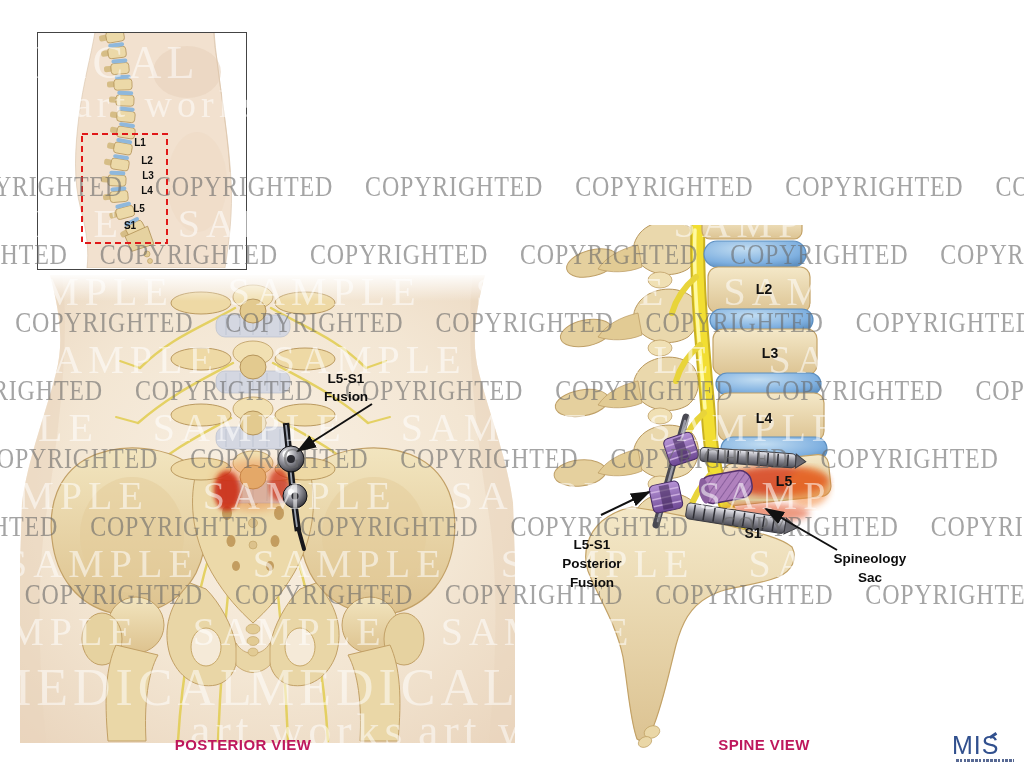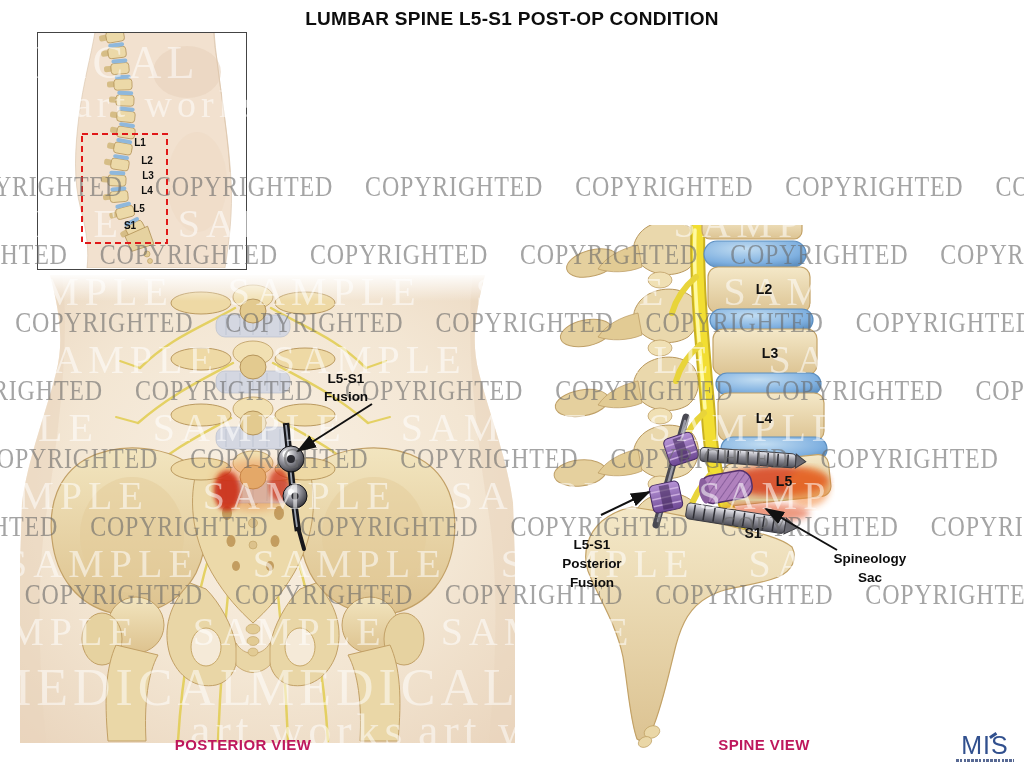--- a/index.html
+++ b/index.html
@@ -28,21 +28,21 @@
   .wm-sample{font-family:"Liberation Serif",serif;font-size:40px;letter-spacing:6px;
              color:rgba(255,255,255,.55);}
   .wm-sample span{margin-right:54px;}
   .wm-big{position:absolute;font-family:"Liberation Serif",serif;color:rgba(255,255,255,.52);
           letter-spacing:5px;white-space:nowrap;}
 
   
   #inset-frame{left:37px;top:32px;width:208px;height:236px;border:1px solid #444;z-index:3;}
 
   
-  #logo{left:952px;top:733px;width:66px;z-index:7;text-align:center;}
+  #logo{left:952px;top:733px;width:66px;z-index:7;}
   #logo .mis{font-size:25px;color:#31508e;letter-spacing:1px;line-height:25px;}
   #logo .accent{position:absolute;left:37px;top:1px;width:8px;height:2.5px;background:#31508e;
                 transform:rotate(-35deg);}
   #logo .subtext{margin:1px auto 0 auto;width:58px;height:3px;opacity:.85;
     background:repeating-linear-gradient(90deg,#3b4f80 0 2.5px,rgba(255,255,255,0) 2.5px 3.8px);}
   svg{display:block;}
 </style>
 </head>
 <body>
 
@@ -481,21 +481,20 @@
     <defs>
       <marker id="arrowH" markerWidth="10" markerHeight="7" refX="9" refY="3.5" orient="auto">
         <path d="M0,0 L10,3.5 L0,7 Z" fill="#111"></path>
       </marker>
     </defs>
     <line x1="372" y1="404" x2="298" y2="451" stroke="#111" stroke-width="2" marker-end="url(#arrowH)"></line>
     <line x1="601" y1="515" x2="649" y2="492" stroke="#111" stroke-width="2" marker-end="url(#arrowH)"></line>
     <line x1="837" y1="550" x2="766" y2="509" stroke="#111" stroke-width="2" marker-end="url(#arrowH)"></line>
   </svg>
 
-  <div id="title" class="abs noptr">LUMBAR SPINE L5-S1 POST-OP CONDITION</div>
 
   <div class="abs lvl-label inset-lvl" style="left:140px;top:142px;">L1</div>
   <div class="abs lvl-label inset-lvl" style="left:147px;top:160px;">L2</div>
   <div class="abs lvl-label inset-lvl" style="left:148px;top:175px;">L3</div>
   <div class="abs lvl-label inset-lvl" style="left:147px;top:190px;">L4</div>
   <div class="abs lvl-label inset-lvl" style="left:139px;top:208px;">L5</div>
   <div class="abs lvl-label inset-lvl" style="left:130px;top:225px;">S1</div>
 
   <div class="abs lvl-label side-lvl" style="left:764px;top:289px;">L2</div>
   <div class="abs lvl-label side-lvl" style="left:770px;top:353px;">L3</div>

